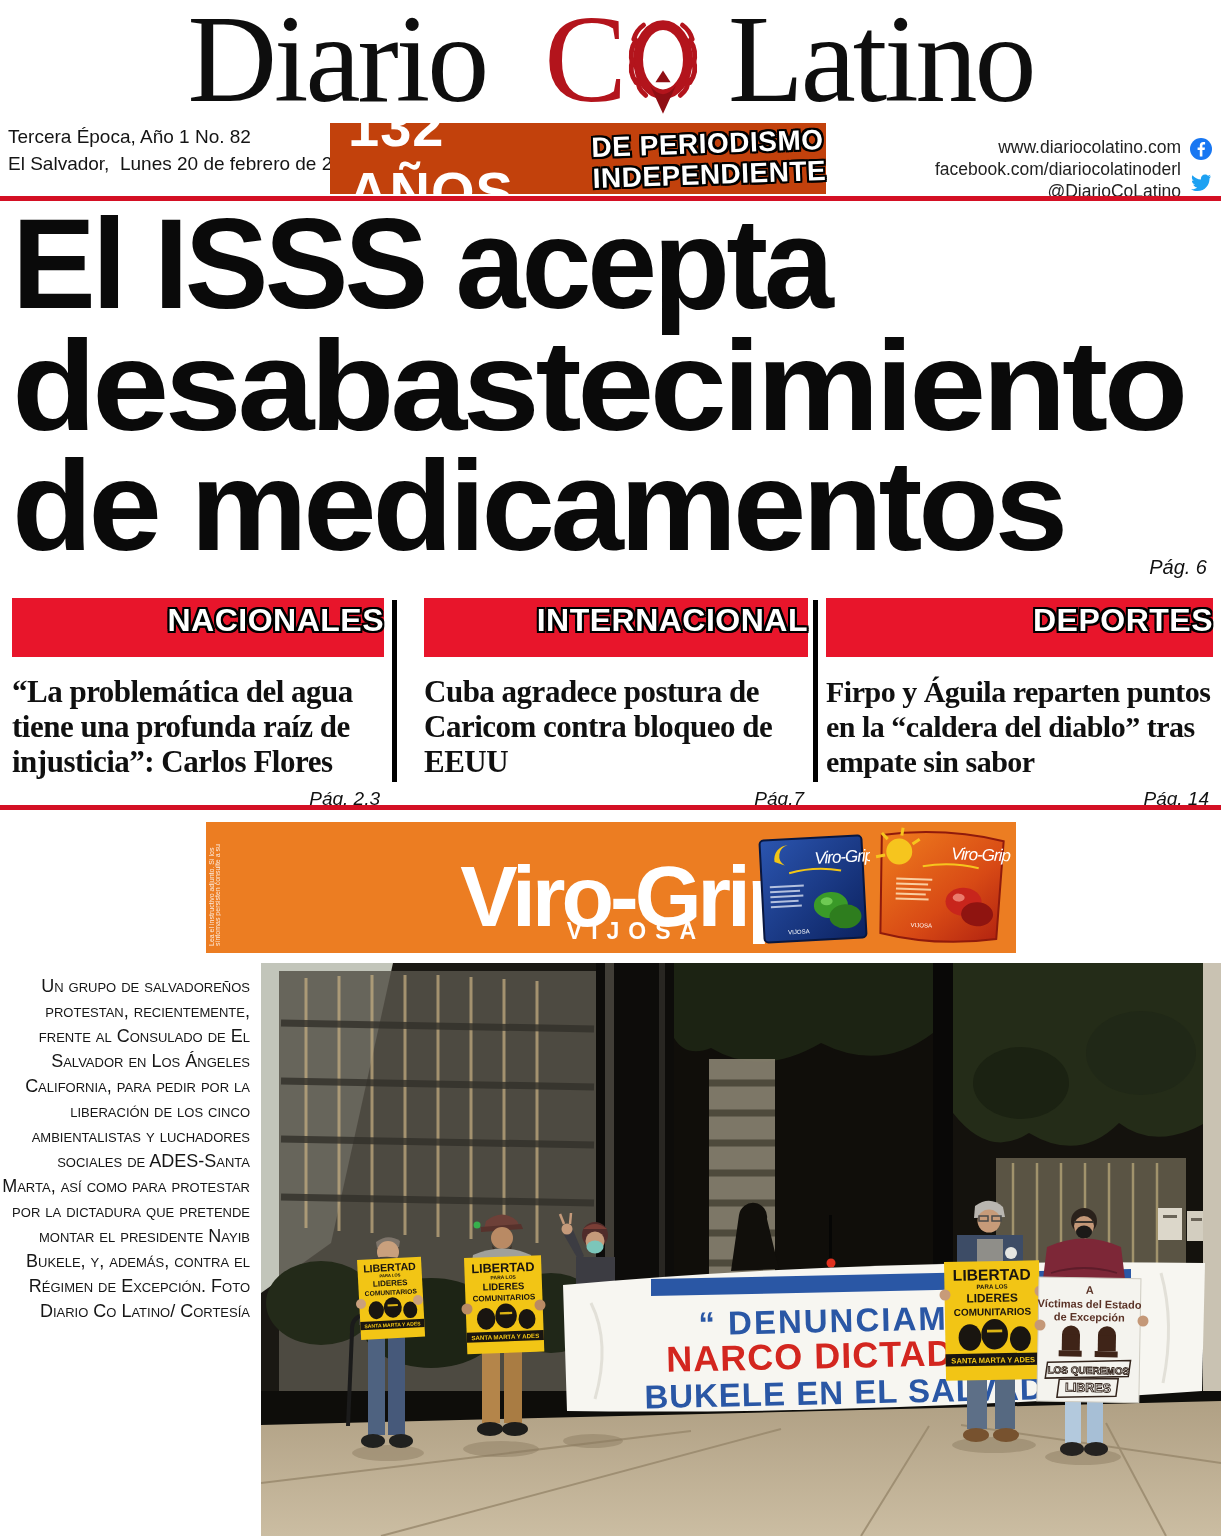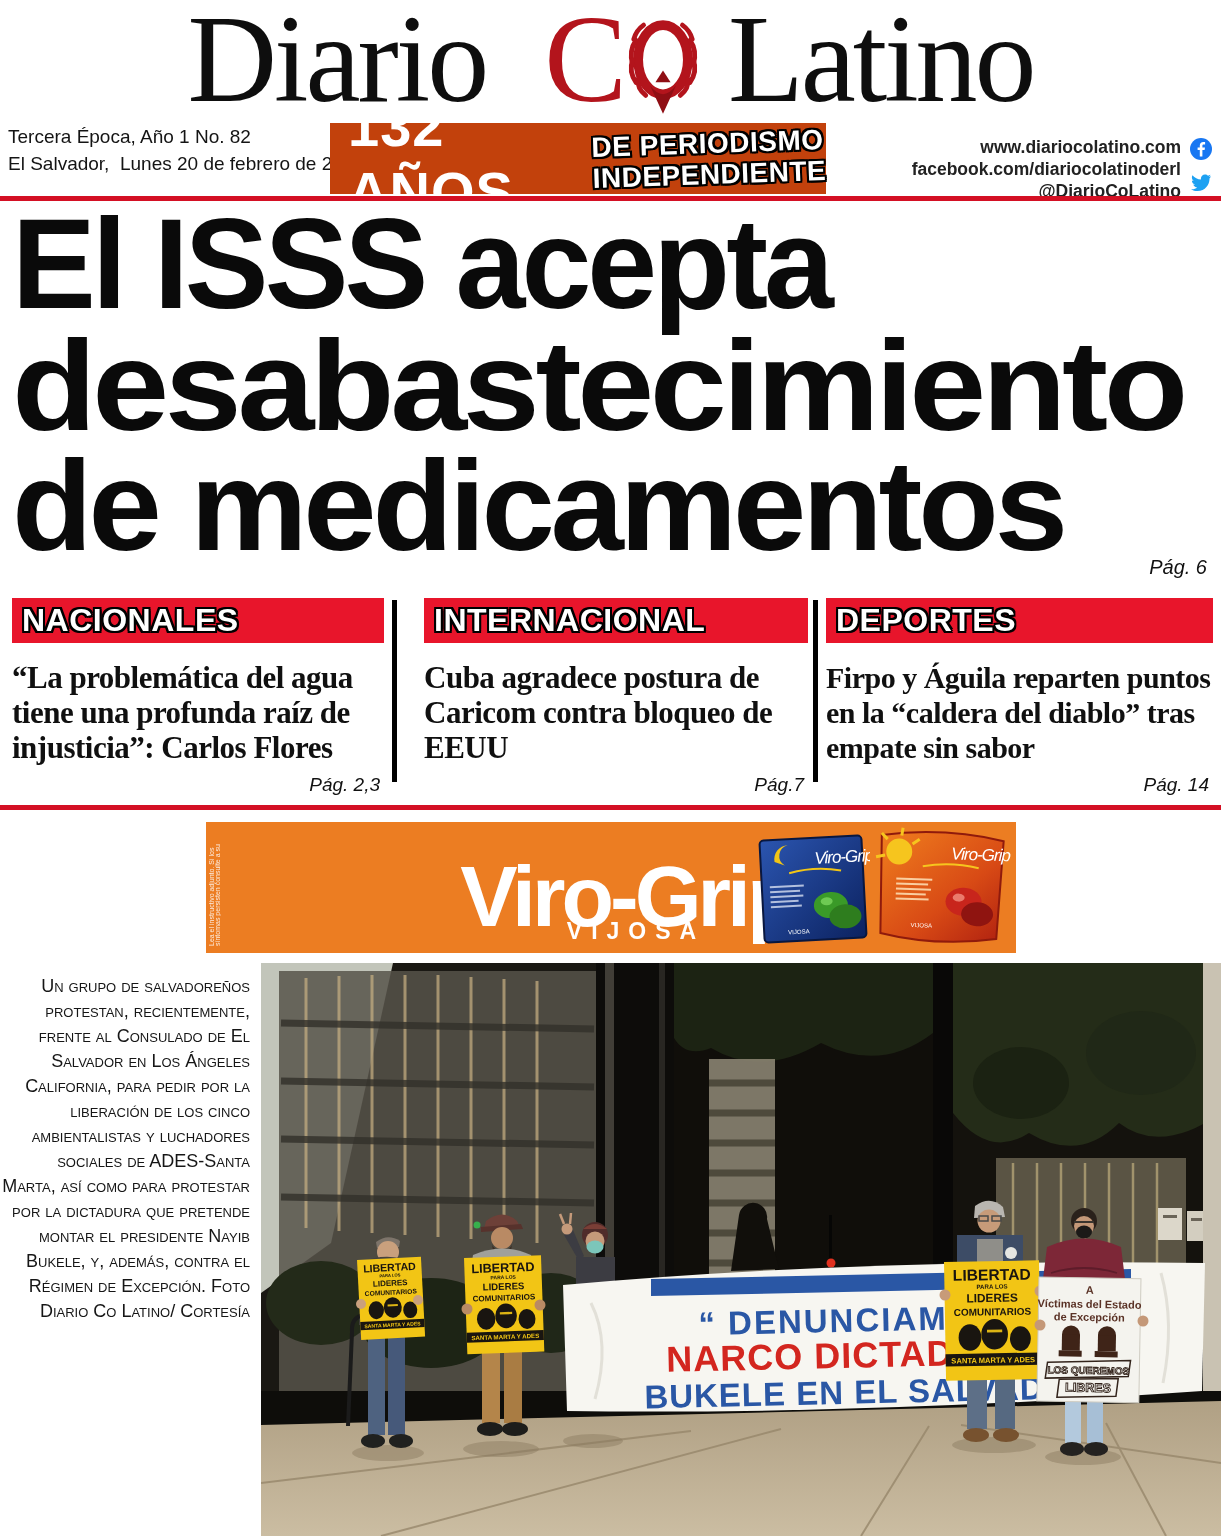--- a/index.html
+++ b/index.html
@@ -15,39 +15,39 @@
   .brand-latino{margin-left:24px;}
   .edition{position:absolute;left:8px;top:123px;font-size:19px;line-height:27px;color:#141414;}
   .banner132{position:absolute;left:330px;top:123px;width:496px;height:71px;background:#c2410c;
              display:flex;align-items:center;}
   .years{font-size:56px;font-weight:bold;color:#fff;margin-left:18px;letter-spacing:1px;}
   .slogan{margin-left:20px;display:flex;flex-direction:column;transform:rotate(-2deg);
           font-size:28px;font-weight:bold;line-height:31px;letter-spacing:0.5px;}
   .outline-black{color:#fff;text-shadow:-2px -2px 0 #000,0 -2px 0 #000,2px -2px 0 #000,
                  -2px 0 0 #000,2px 0 0 #000,-2px 2px 0 #000,0 2px 0 #000,2px 2px 0 #000;}
   .social{position:absolute;right:8px;top:136px;display:flex;align-items:flex-start;gap:8px;}
-  .social-text{text-align:right;font-size:17.5px;line-height:22px;color:#222;font-weight:bold;}
+  .social-text{text-align:right;font-size:17.5px;line-height:22px;color:#222;}
   .social-icons{display:flex;flex-direction:column;gap:5px;margin-top:1px;}
   .rule{position:absolute;left:0;width:1221px;height:5px;background:#d41024;}
   .rule-1{top:196px;} .rule-2{top:805px;}
 
   
   .headline-svg{position:absolute;top:200px;left:10px;}
   .headline-svg text{font-family:"Liberation Sans",sans-serif;font-weight:bold;fill:#0a0a0a;
                      letter-spacing:-4px;}
   .pag{font-style:italic;font-size:19px;color:#111;font-family:"Liberation Sans",sans-serif;text-align:center;}
   .pag-main{position:absolute;top:556px;right:14px;font-size:20px;}
 
   
   .col{position:absolute;top:598px;}
   .col1{left:12px;width:372px;} .col2{left:424px;width:384px;} .col3{left:826px;width:387px;}
   .vdiv{position:absolute;top:600px;height:182px;width:5px;background:#000;}
   .vdiv1{left:392px;} .vdiv2{left:813px;}
-  .bar{background:#e8152b;height:45px;line-height:45px;font-size:32px;font-weight:bold;
-       padding-left:10px;letter-spacing:0.5px;}
+  .bar{background:#e8152b;height:59px;line-height:45px;font-size:32px;font-weight:bold;
+       padding-left:10px;letter-spacing:0.5px;text-align:right;}
   .tease{font-family:"Liberation Serif",serif;font-size:31px;line-height:35px;margin:17px 0 0 0;
          font-weight:bold;color:#101010;letter-spacing:-0.5px;}
   .col3 .tease{font-size:30px;}
   .pag-col{text-align:right;margin-top:9px;padding-right:4px;}
 
   
   .ad{position:absolute;left:206px;top:822px;width:810px;height:131px;background:#ec7d22;}
   .ad-disclaimer{position:absolute;left:3px;top:8px;height:116px;width:12px;
                  writing-mode:vertical-rl;transform:rotate(180deg);font-size:7px;line-height:6px;
                  color:#fff;opacity:.85;overflow:hidden;}

